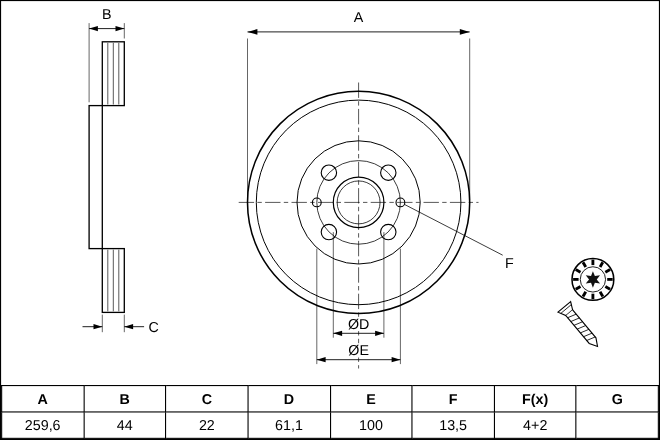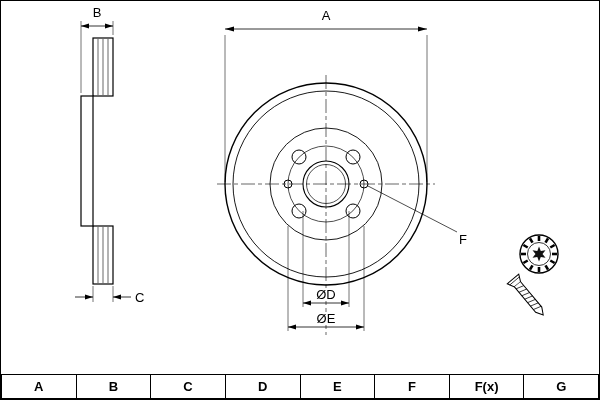--- a/index.html
+++ b/index.html
@@ -158,16 +158,26 @@
         <tr>
       <th>A</th>
       <th>B</th>
       <th>C</th>
       <th>D</th>
       <th>E</th>
       <th>F</th>
       <th>F(x)</th>
       <th>G</th>
     </tr>
+    <tr>
+      <td>259,6</td>
+      <td>44</td>
+      <td>22</td>
+      <td>61,1</td>
+      <td>100</td>
+      <td>13,5</td>
+      <td>4+2</td>
+      <td></td>
+    </tr>
   </tbody>
     </table>
 
 </div>
 
 </body></html>

